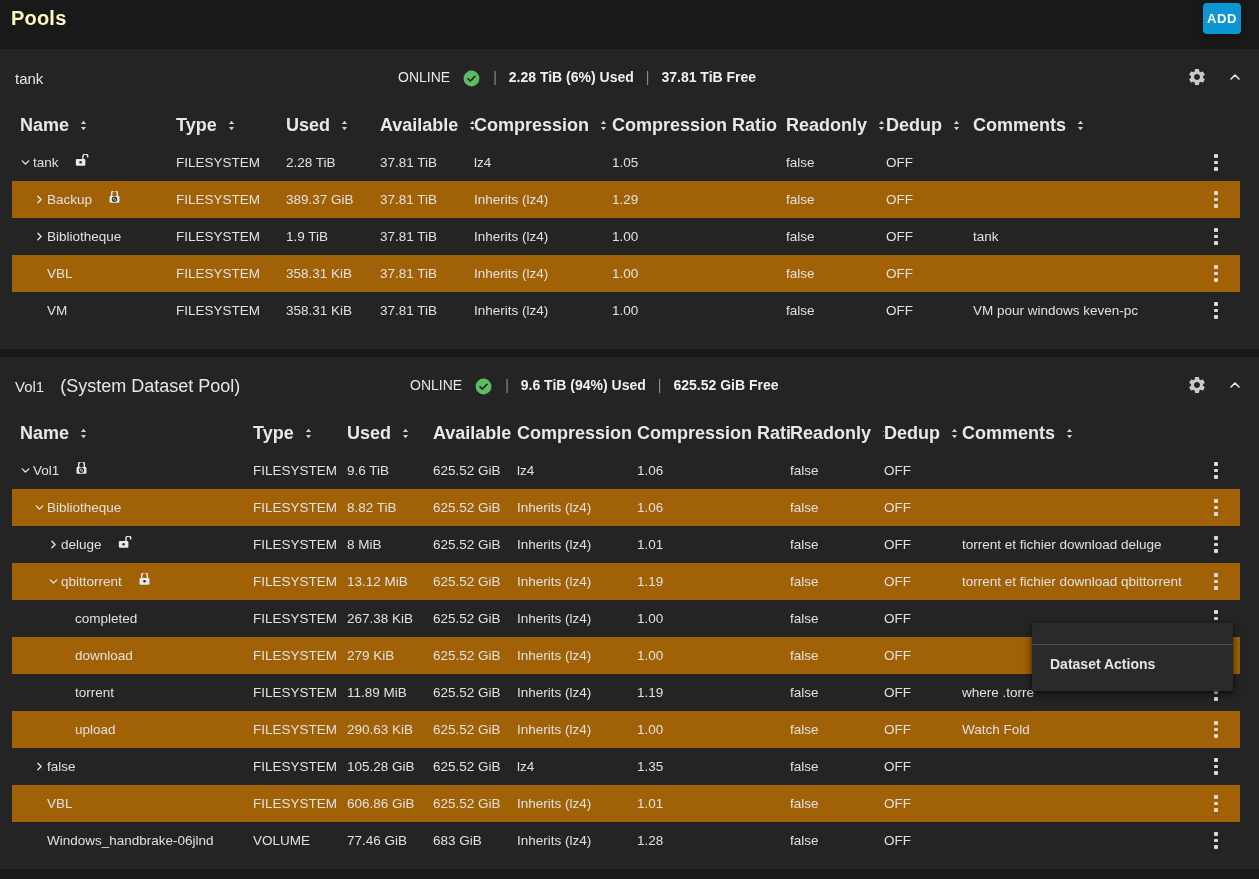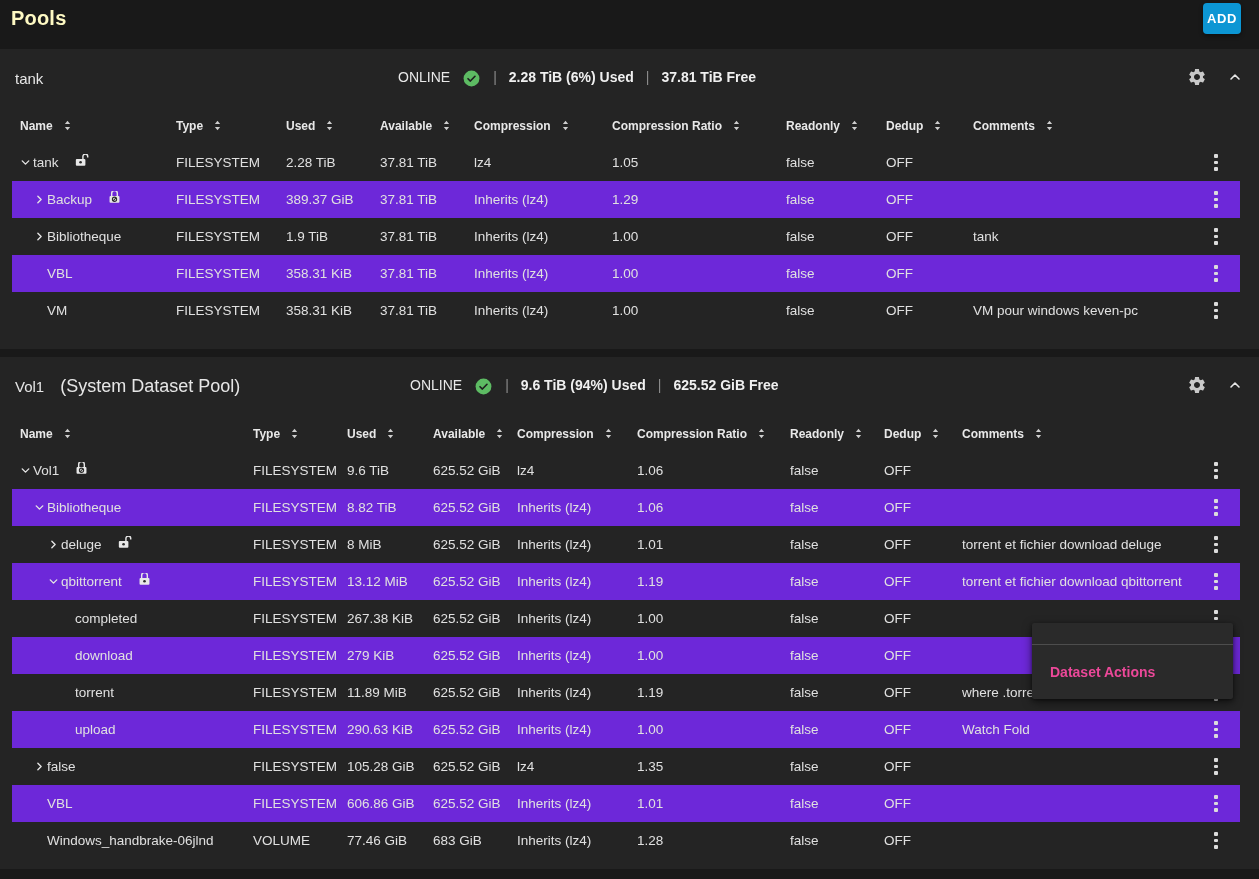--- a/index.html
+++ b/index.html
@@ -40,46 +40,46 @@
   
   .thead, .trow {
     display:grid; align-items:center;
     margin-left:12px; margin-right:19px;
   }
   .pool-card.first  .thead, .pool-card.first  .trow
     { grid-template-columns:164px 110px 94px 94px 138px 174px 100px 87px 1fr 48px; }
   .pool-card.second .thead, .pool-card.second .trow
     { grid-template-columns:241px 94px 86px 84px 120px 153px 94px 78px 1fr 48px; }
   .thead { height:37px; }
-  .hcell { display:flex; align-items:center; gap:7px; font-size:12px; font-weight:700; color:#e8e8e8; cursor:pointer; white-space:nowrap; overflow:hidden; }
+  .hcell { display:flex; align-items:center; gap:7px; font-size:18px; font-weight:700; color:#e8e8e8; cursor:pointer; white-space:nowrap; overflow:hidden; }
   .hcell:first-child { padding-left:8px; }
   .sort-icon { width:15px; height:15px; flex:none; }
   .trow { height:37px; font-size:13.5px; color:#e0e0e0; }
-  .trow.alt { background:#6d28d9; }
+  .trow.alt { background:#a16207; }
   .cell { white-space:nowrap; overflow:hidden; }
   .name-cell { display:flex; align-items:center; padding-left:7px; }
   .indent { flex:none; height:1px; }
   .chevbox { flex:none; width:14px; height:14px; display:flex; align-items:center; cursor:pointer; }
   .chevbox svg { width:13px; height:13px; }
   .nm { white-space:nowrap; }
   .lockbox { margin-left:14px; display:flex; align-items:center; transform:translateY(-3px); }
   .lockbox svg { width:17px; height:18px; }
   .kebab-cell { display:flex; justify-content:center; }
   .kebab-btn { background:none; border:none; cursor:pointer; display:flex; flex-direction:column; gap:3px; padding:4px; }
   .kebab-btn i { width:3.5px; height:3.5px; background:#dcdcdc; border-radius:1px; display:block; }
   
   .ctx-menu {
     position:absolute; left:1032px; top:623px; width:201px; z-index:10;
     background:#2a2a2a; border-radius:2px;
     box-shadow:0 3px 10px rgba(0,0,0,.55), 0 1px 3px rgba(0,0,0,.4);
     padding-bottom:14px;
   }
   .ctx-top { height:22px; border-bottom:1px solid #4d4d4d; }
-  .ctx-title { margin-top:14px; height:26px; line-height:26px; padding-left:18px;
-    font-size:14px; font-weight:700; color:#ec4899; }
+  .ctx-title { margin-top:6px; height:26px; line-height:26px; padding-left:18px;
+    font-size:14px; font-weight:700; color:#e5e5e5; }
   .ctx-item { height:36px; line-height:36px; padding-left:18px; font-size:15px; color:#ededed; cursor:pointer; }
 </style>
 </head>
 <body>
 
 <header class="appbar">
   <h1>Pools</h1>
   <button class="add-btn">ADD</button>
 </header>
 

